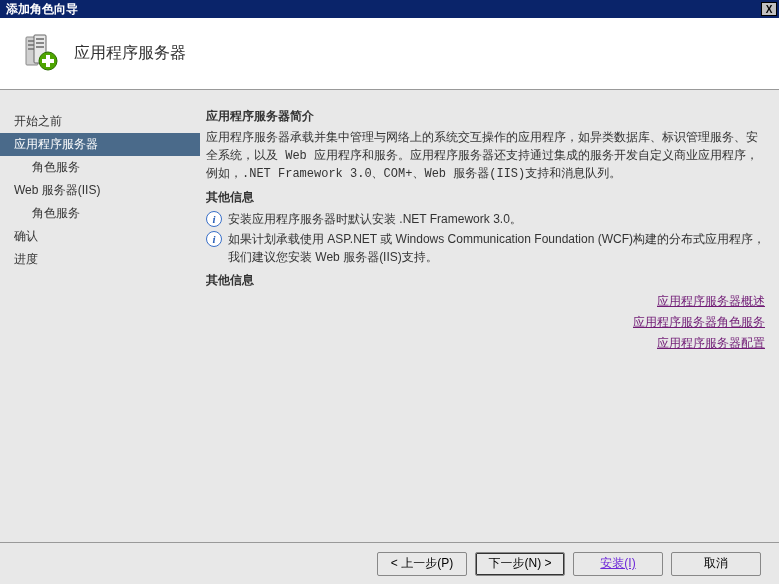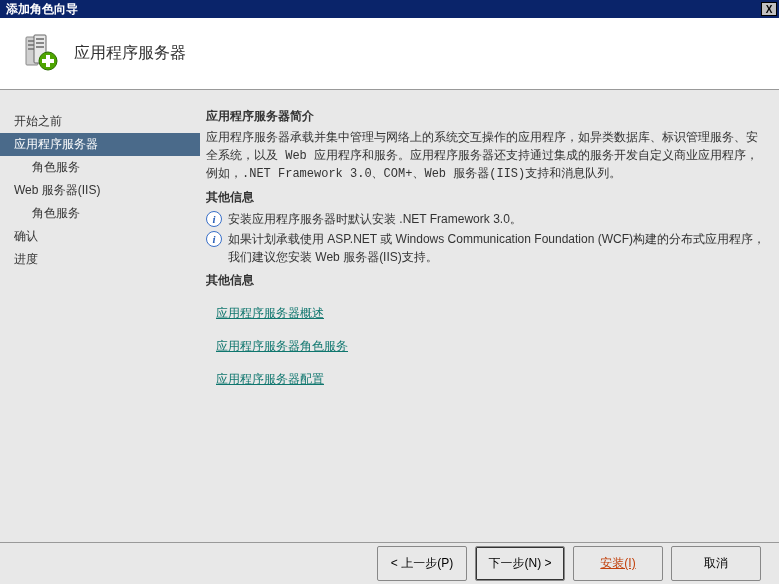--- a/index.html
+++ b/index.html
@@ -88,48 +88,49 @@
     height: 16px;
     border-radius: 50%;
     background: #fff;
     border: 1px solid #3a70c8;
     display:flex; align-items:center; justify-content:center;
     color: #2a60b8; font-family: Georgia, serif;
     font-style: italic; font-weight: bold; font-size:11px;
     margin-top:1px;
   }
   .link {
-    color: #0f766e;
+    color: #701a75;
     text-decoration: underline;
     cursor: pointer;
     display: block;
-    margin: 16px 0 2px 10px;
+    margin: 4px 0 2px 10px;
+    text-align: right;
   }
   .footer {
     height: 42px;
     border-top: 1px solid #999;
     background: #e8e8e8;
     display: flex;
     align-items: center;
     justify-content: flex-end;
     padding-right: 18px;
     gap: 8px;
   }
   .btn {
     min-width: 90px;
-    height: 35px;
+    height: 24px;
     font-size: 12px;
     background: #e8e8e8;
     border: 1px solid #888;
     border-radius: 2px;
     cursor: pointer;
     padding: 0 8px;
   }
   .btn.default { box-shadow: 0 0 0 1px #333 inset; }
-  .btn:disabled { color: #c2410c; cursor: default; text-decoration: underline; }
+  .btn:disabled { color: #6d28d9; cursor: default; text-decoration: underline; }
 </style>
 </head>
 <body>
 
 <div class="titlebar">
   <span class="title">添加角色向导</span>
   <span class="close-btn">X</span>
 </div>
 
 <div class="header">

